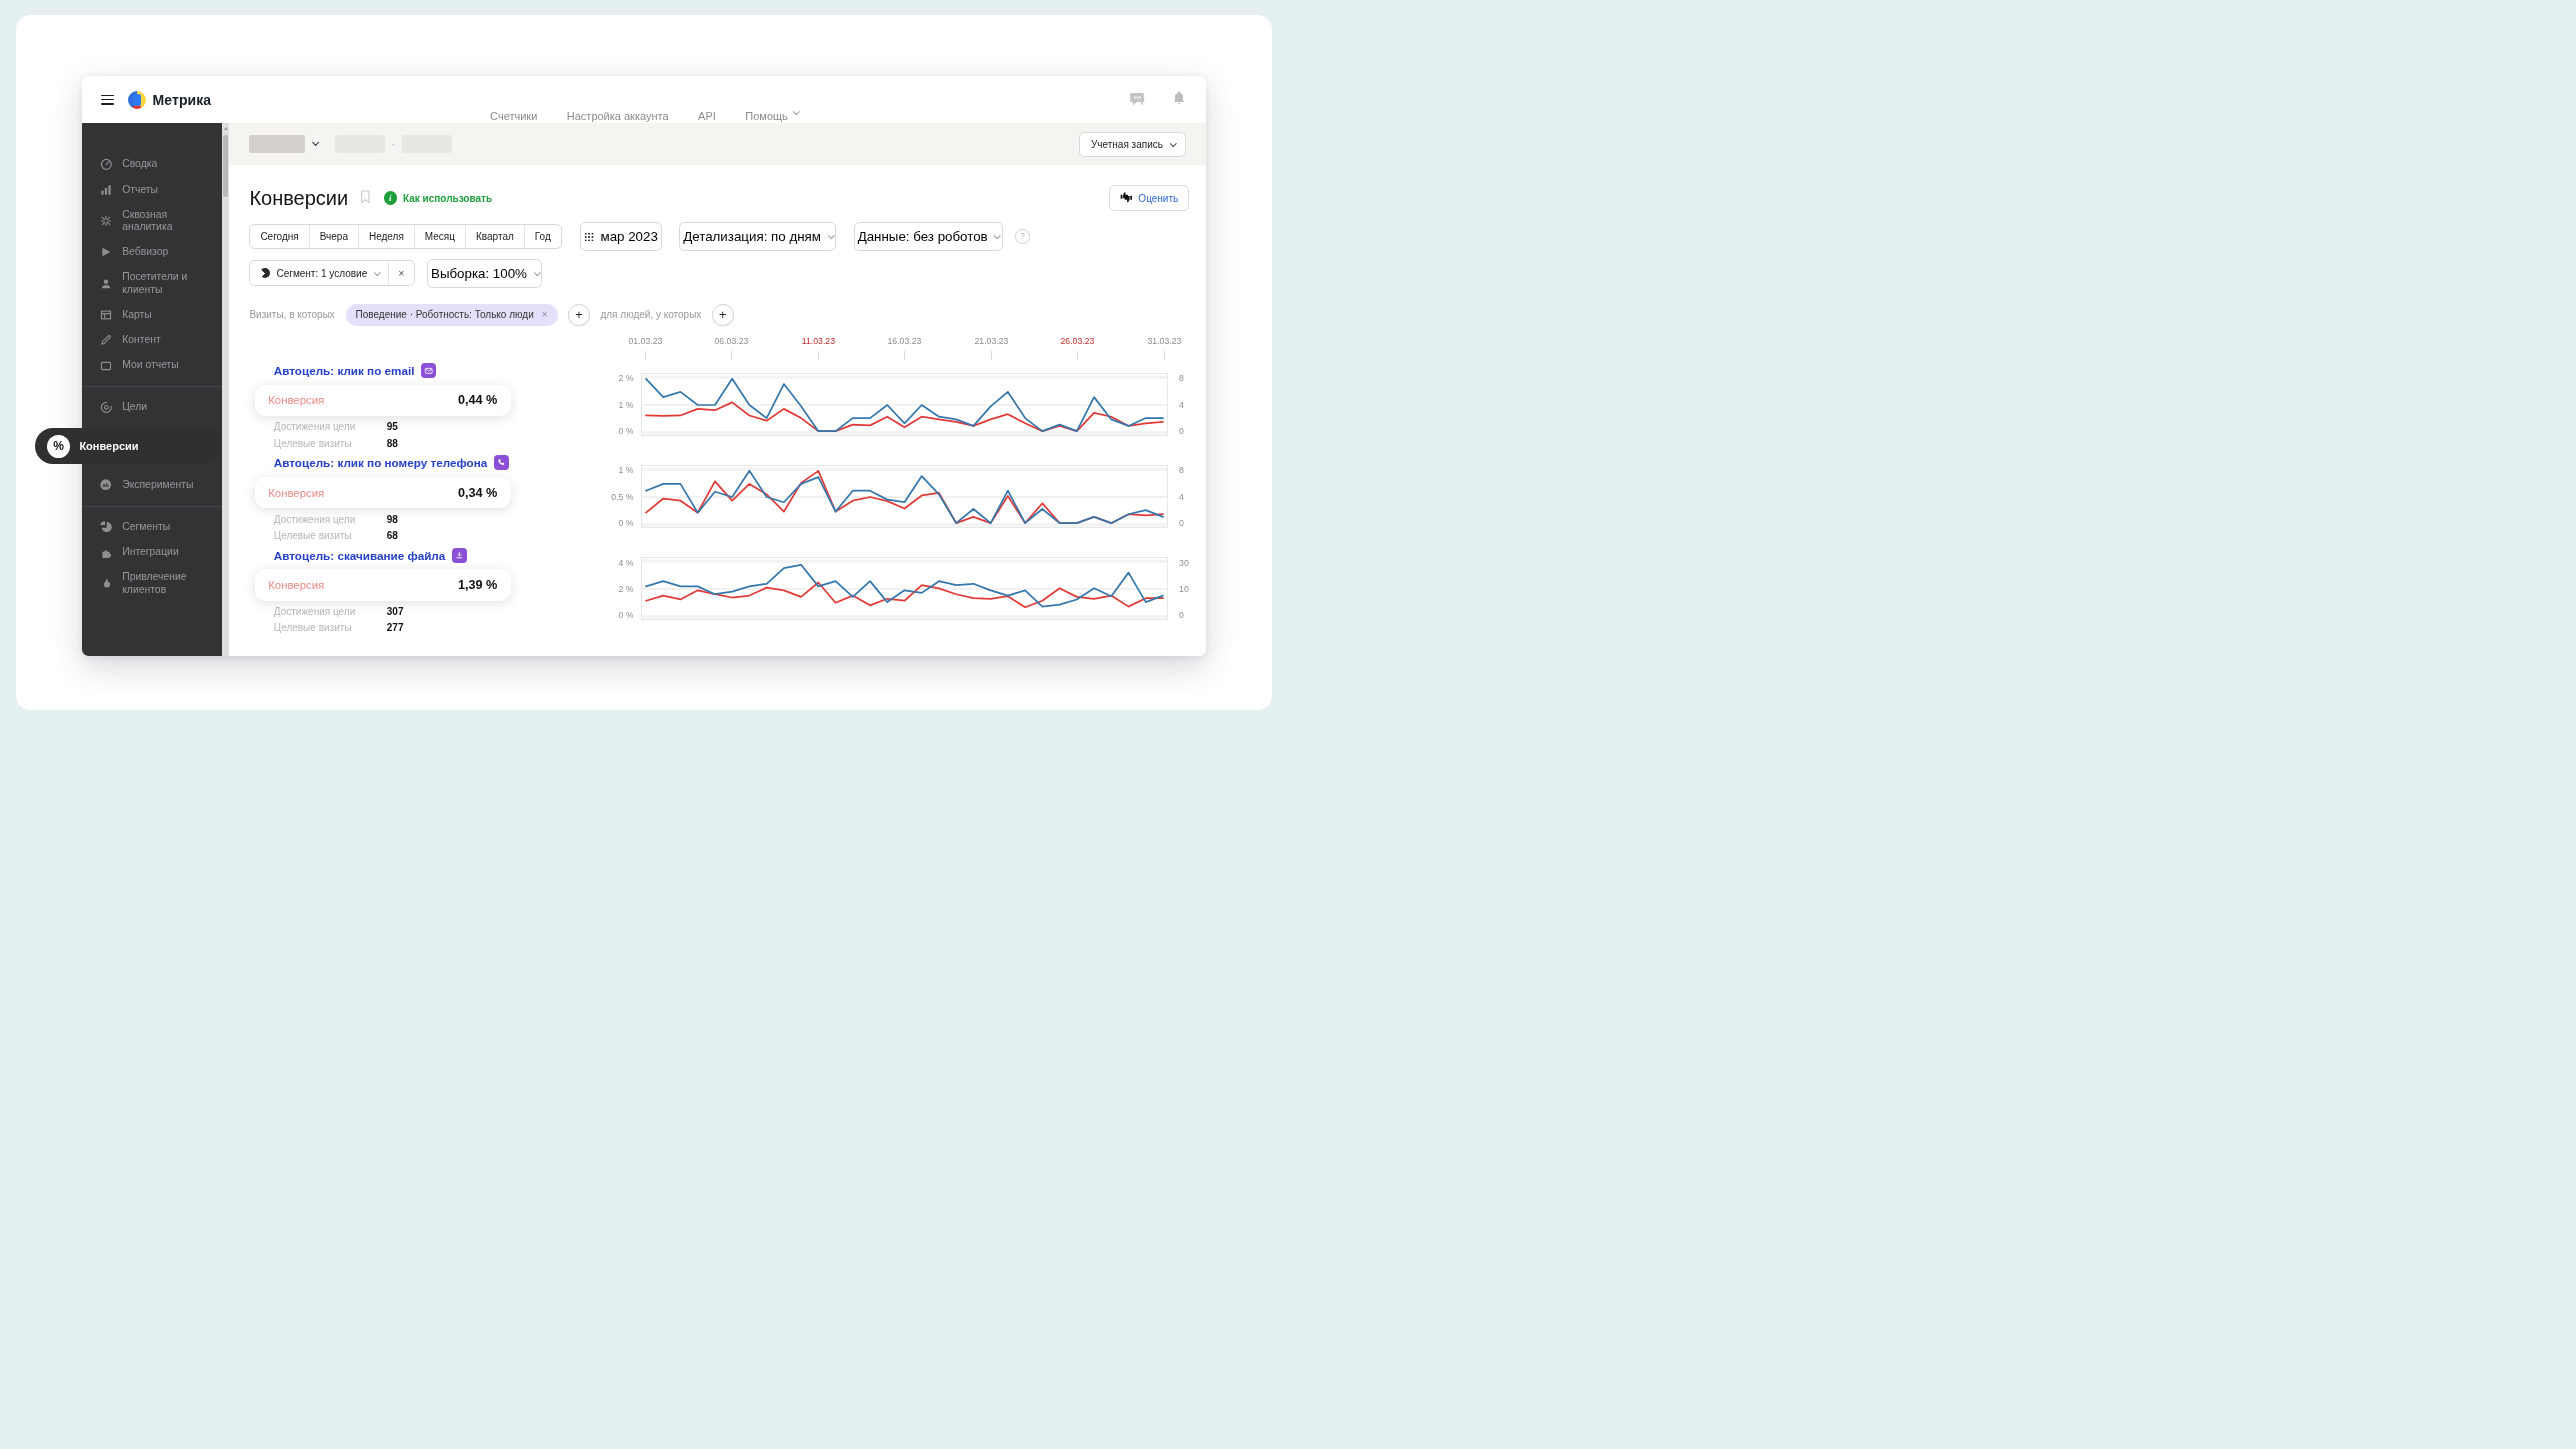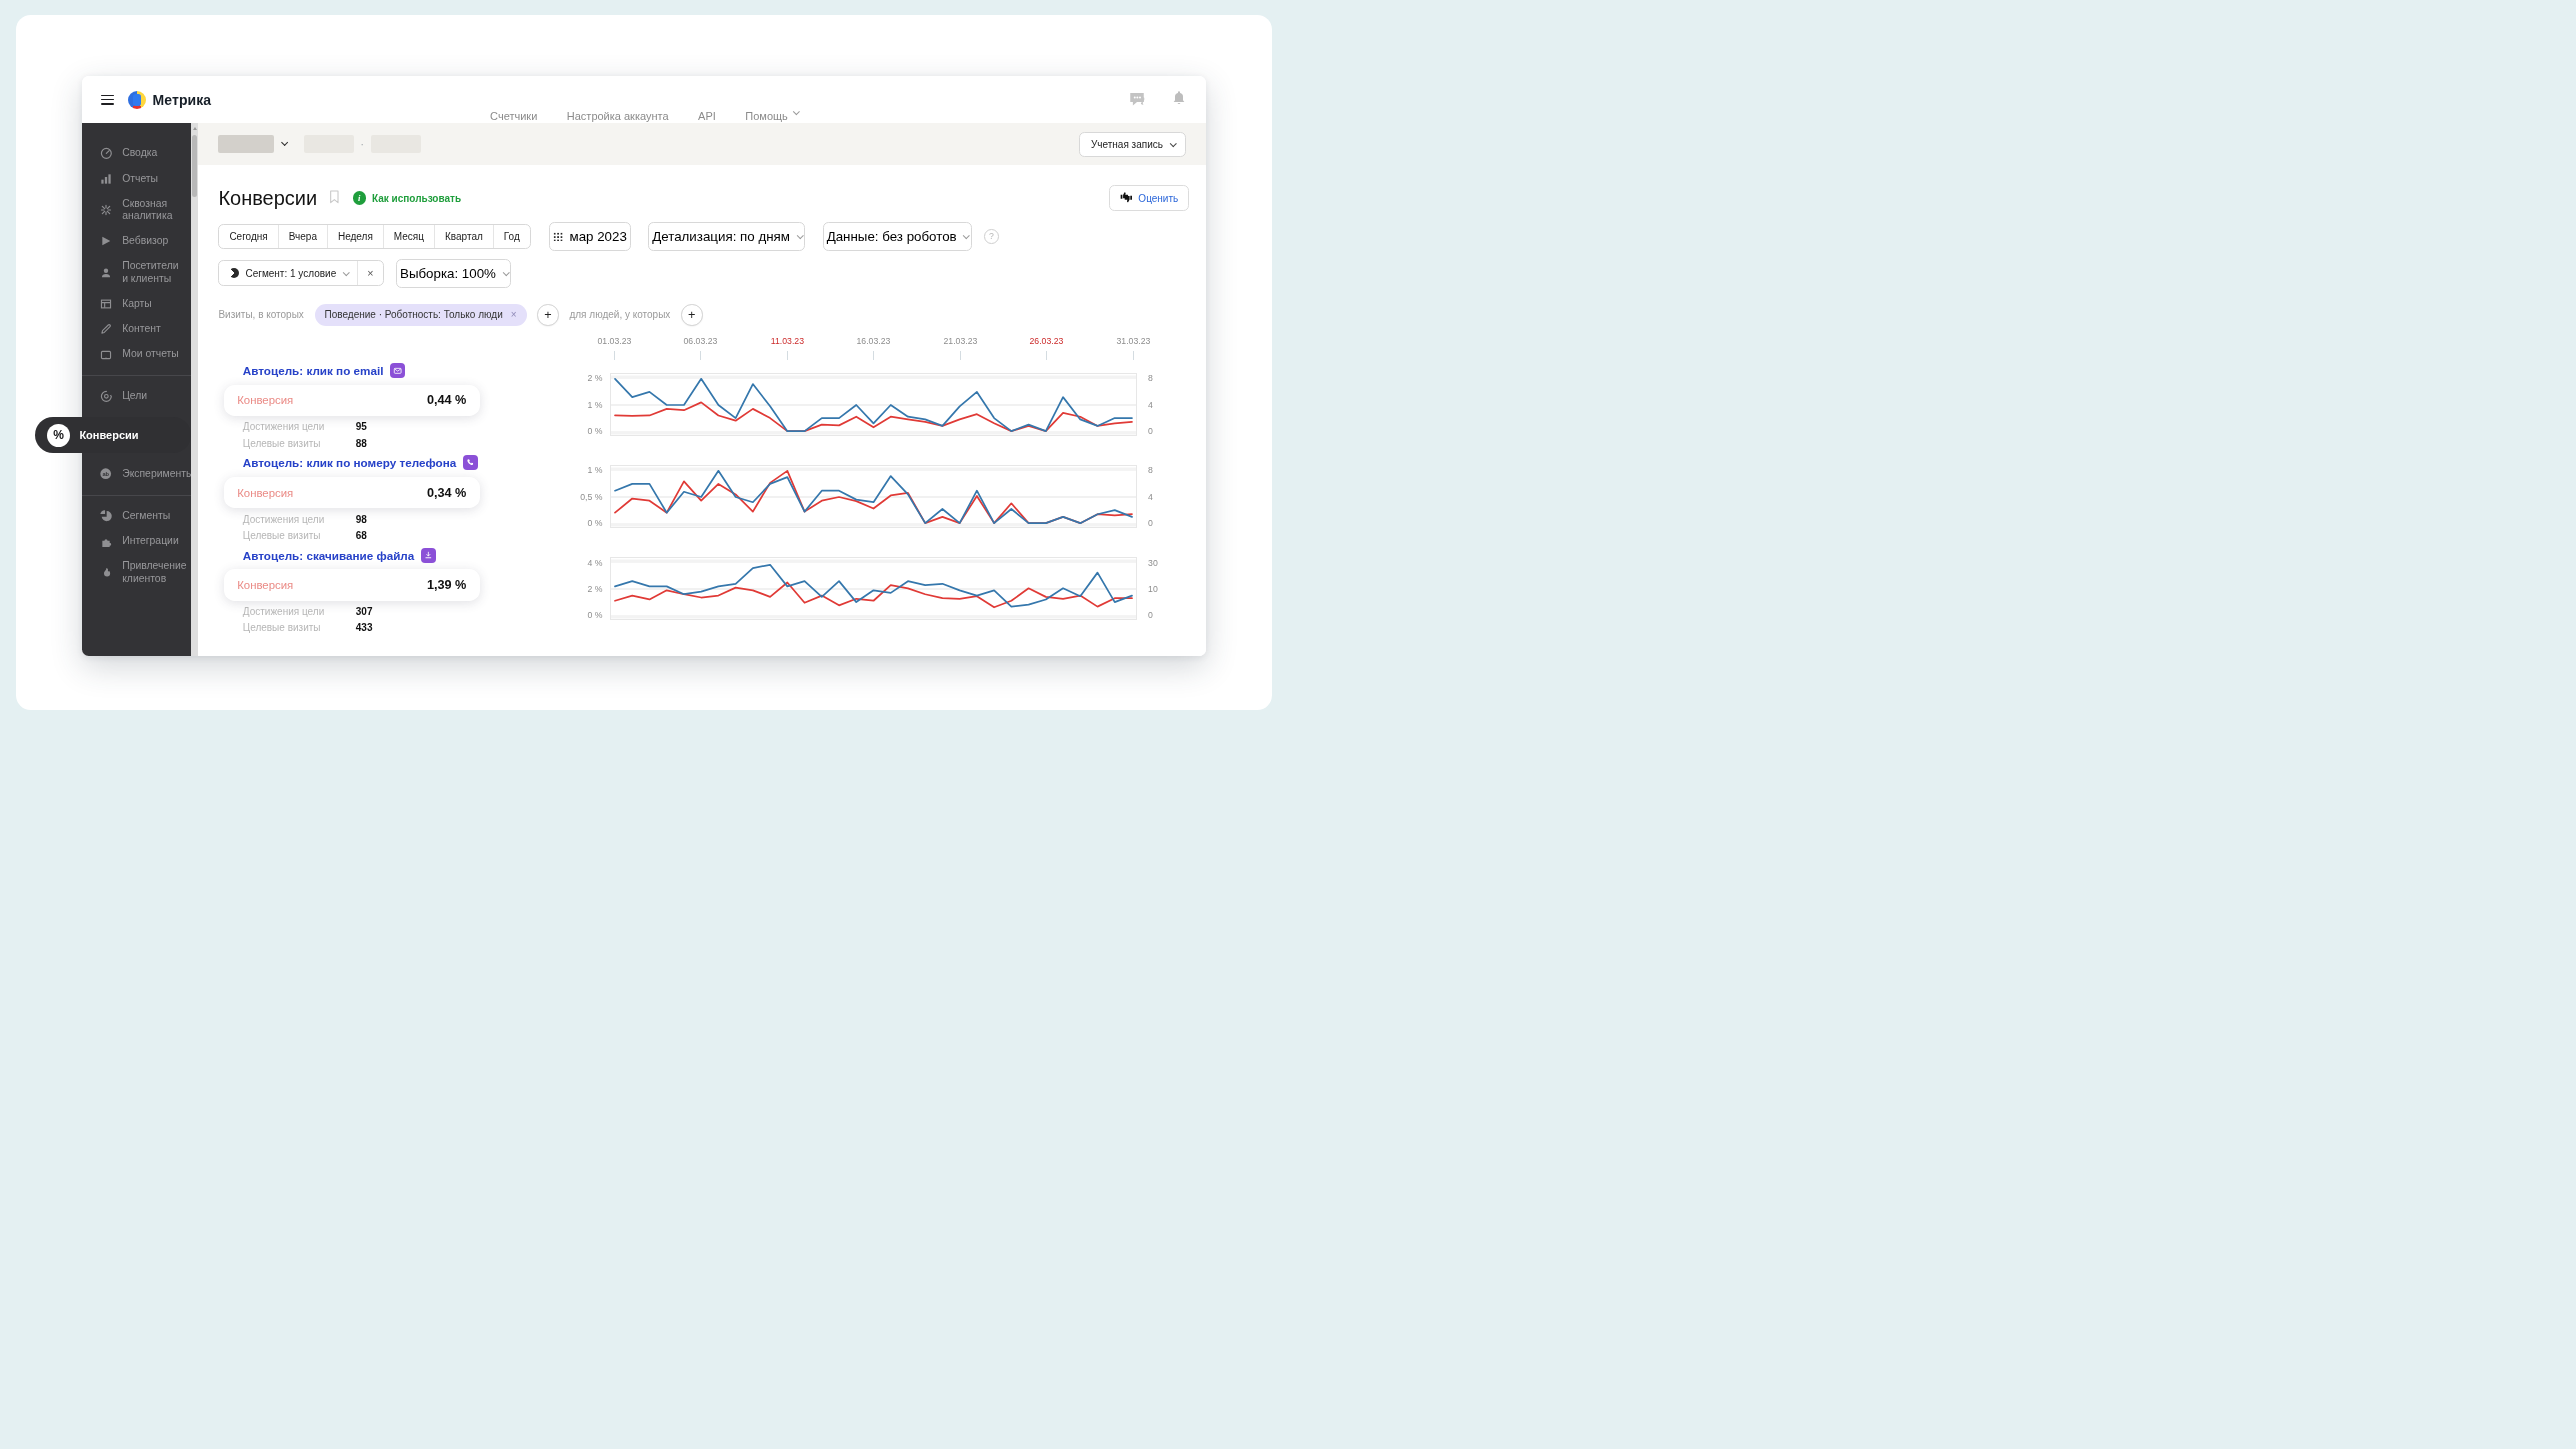--- a/index.html
+++ b/index.html
@@ -19,21 +19,21 @@
           background:conic-gradient(#ffd73d 0 150deg, #e5322e 150deg 210deg, #2f6fe0 210deg 360deg); overflow:hidden; }
   .logo::after { content:""; position:absolute; left:5.4px; top:3.4px; width:7.4px; height:12px; border-radius:2.7px; background:#2f7af0; }
   .brand { margin-left:6.7px; font-size:14px; font-weight:700; color:#171f28; letter-spacing:0.1px; }
   .hnav { position:absolute; left:50%; transform:translateX(-50%); display:flex; gap:29.5px; align-items:center; }
   .hnav .navitem { color:#8b8b8b; font-size:11px; display:flex; align-items:flex-start; gap:5.4px; cursor:pointer;margin-top:32px; }
   .chev { width:4.7px; height:4.7px; border-right:1.1px solid #9a9a9a; border-bottom:1.1px solid #9a9a9a; transform:rotate(45deg) translateY(-1.3px); display:inline-block; }
   .hicons { margin-left:auto; display:flex; align-items:center; gap:25.5px; }
 
   
   .appbody { display:flex; height:533px; }
-  .sidebar { width:109px; background:#333336; border-radius:0 0 0 6.7px; padding-top:18px; color:#98989b; position:relative; }
+  .sidebar { width:140px; background:#333336; border-radius:0 0 0 6.7px; padding-top:29px; color:#98989b; position:relative; }
   .sb-track { width:7.4px; background:#dedede; position:relative; }
   .sb-track::before { content:""; position:absolute; top:4px; left:1.7px; border-left:2px solid transparent; border-right:2px solid transparent; border-bottom:3.4px solid #9a9a9a; }
   .sb-thumb { position:absolute; top:12px; left:1.3px; width:4.7px; height:62px; background:#b8b8b8; border-radius:2.7px; }
 
   .sb-item { display:flex; align-items:center; gap:9.4px; padding:6px 5.4px 6px 17.4px; font-size:10.4px; line-height:1.2; cursor:pointer; }
   .sb-item .ic { width:13.4px; min-width:13.4px; height:13.4px; display:grid; place-items:center; }
   .sb-item svg { display:block; }
   .sb-div { height:0.7px; background:#47474b; margin:8px 0; }
   .sb-item.selected { margin:8px 0 8px -47px; width:calc(100% + 47px); background:#303033; border-radius:18px; height:36px; padding:0 0 0 12px; gap:9.4px; }
   .pct-circle { width:23px; height:23px; min-width:23px; border-radius:50%; background:#fff; color:#151517; display:grid; place-items:center; font-weight:800; font-size:12px; }
@@ -493,21 +493,21 @@
               <div class="conv-card">
                 <span class="conv-label">Конверсия</span>
                 <span class="conv-value">1,39 %</span>
               </div>
               <div class="stat-row">
                 <span class="stat-label">Достижения цели</span>
                   <span class="stat-value">307</span>
               </div>
               <div class="stat-row">
                 <span class="stat-label">Целевые визиты</span>
-                  <span class="stat-value">433</span>
+                  <span class="stat-value">277</span>
               </div>
             </div>
             <div class="plot-wrap">
               <div class="plot"><svg width="525" height="62" viewBox="0 0 783 92">
                     <rect x="0" y="2" width="783" height="5" fill="#f3f3f3"></rect>
                     <rect x="0" y="44.5" width="783" height="3" fill="#f1f1f1"></rect>
                     <rect x="0" y="85" width="783" height="5" fill="#f3f3f3"></rect>
                     <polyline points="6.0,63.5 31.7,55.8 57.4,61.6 83.1,48.0 108.8,53.8 134.5,58.7 160.2,55.8 185.9,44.0 211.6,48.0 237.3,57.7 263.0,36.3 288.7,66.5 314.4,55.8 340.1,70.4 365.8,60.6 391.5,63.5 417.2,40.2 442.9,45.0 468.6,53.8 494.3,59.7 520.0,60.6 545.7,56.7 571.4,73.3 597.1,63.5 622.8,45.0 648.5,57.7 674.2,60.6 699.9,55.8 725.6,72.3 751.3,59.7 777.0,59.7" fill="none" stroke="#e03a36" stroke-width="2.6" stroke-linejoin="round" stroke-linecap="round"></polyline>
                     <polyline points="6.0,42.1 31.7,34.3 57.4,42.1 83.1,42.1 108.8,53.8 134.5,49.9 160.2,42.1 185.9,38.2 211.6,14.8 237.3,9.9 263.0,42.1 288.7,34.3 314.4,57.7 340.1,34.3 365.8,65.5 391.5,48.0 417.2,51.8 442.9,34.3 468.6,40.2 494.3,38.2 520.0,48.0 545.7,55.8 571.4,48.0 597.1,72.3 622.8,69.4 648.5,61.6 674.2,45.0 699.9,56.7 725.6,21.6 751.3,65.5 777.0,55.8" fill="none" stroke="#3577ac" stroke-width="2.6" stroke-linejoin="round" stroke-linecap="round"></polyline>
                   </svg></div>

